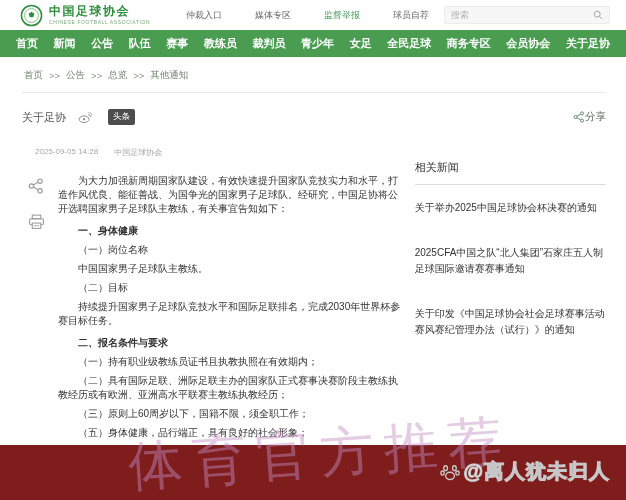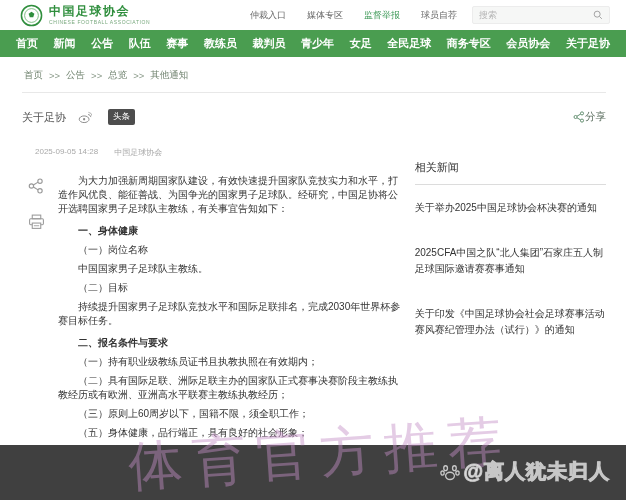--- a/index.html
+++ b/index.html
@@ -1,28 +1,28 @@
 <!DOCTYPE html>
 <html><head>
 <meta charset="utf-8">
 <style>
   * { margin:0; padding:0; box-sizing:border-box; }
   html,body { width:626px; height:500px; overflow:hidden; }
   body { font-family:"Liberation Sans","DejaVu Sans",sans-serif; background:#fff; color:#333; }
-  #app { position:relative; width:626px; height:500px; overflow:hidden; background:#404040; }
+  #app { position:relative; width:626px; height:500px; overflow:hidden; background:#7f1d1d; }
 
   
   .topbar { height:30px; display:flex; align-items:center; padding:0 16px 0 20px; background:#fff; }
   .logo { display:flex; align-items:center; gap:6px; }
   .logo-text-title { font-size:12px; font-weight:bold; color:#2f8e3d; letter-spacing:1.5px; line-height:12px; }
   .logo-text-sub { font-size:5px; color:#7aa97f; letter-spacing:0.6px; margin-top:2px; }
-  .top-links { margin-left:auto; display:flex; align-items:flex-end; gap:21px;font-family:Liberation Serif, serif; }
+  .top-links { margin-left:auto; display:flex; align-items:flex-end; gap:33px;font-family:Liberation Serif, serif; }
   .top-link { font-size:9px; color:#666; text-decoration:none; cursor:pointer; }
   .top-link.green { color:#3f9a59; }
-  .searchbox { margin-left:15px; width:138px; height:18px; background:#f6f7f6; border:1px solid #ececec; border-radius:2px; display:flex; align-items:center; padding:0 6px; }
+  .searchbox { margin-left:15px; width:166px; height:18px; background:#f6f7f6; border:1px solid #ececec; border-radius:2px; display:flex; align-items:center; padding:0 6px; }
   .searchbox input { flex:1; border:none; outline:none; background:transparent; font-size:9px; color:#555; font-family:inherit; min-width:0; }
   .searchbox input::placeholder { color:#b5b5b5; }
 
   
   .nav { height:27px; background:#4a9d50; display:flex; align-items:center; justify-content:space-between; padding:0 16px; }
   .nav-item { color:#fff; font-size:11px; font-weight:bold; text-decoration:none; cursor:pointer; white-space:nowrap; }
 
   
   .content { padding:8px 20px 0 22px; background:#fff; }
   .breadcrumb { display:flex; align-items:center; gap:6px; font-size:9.5px; color:#70836f; padding:4px 0 10px 2px; border-bottom:1px solid #e8e8e8; }

